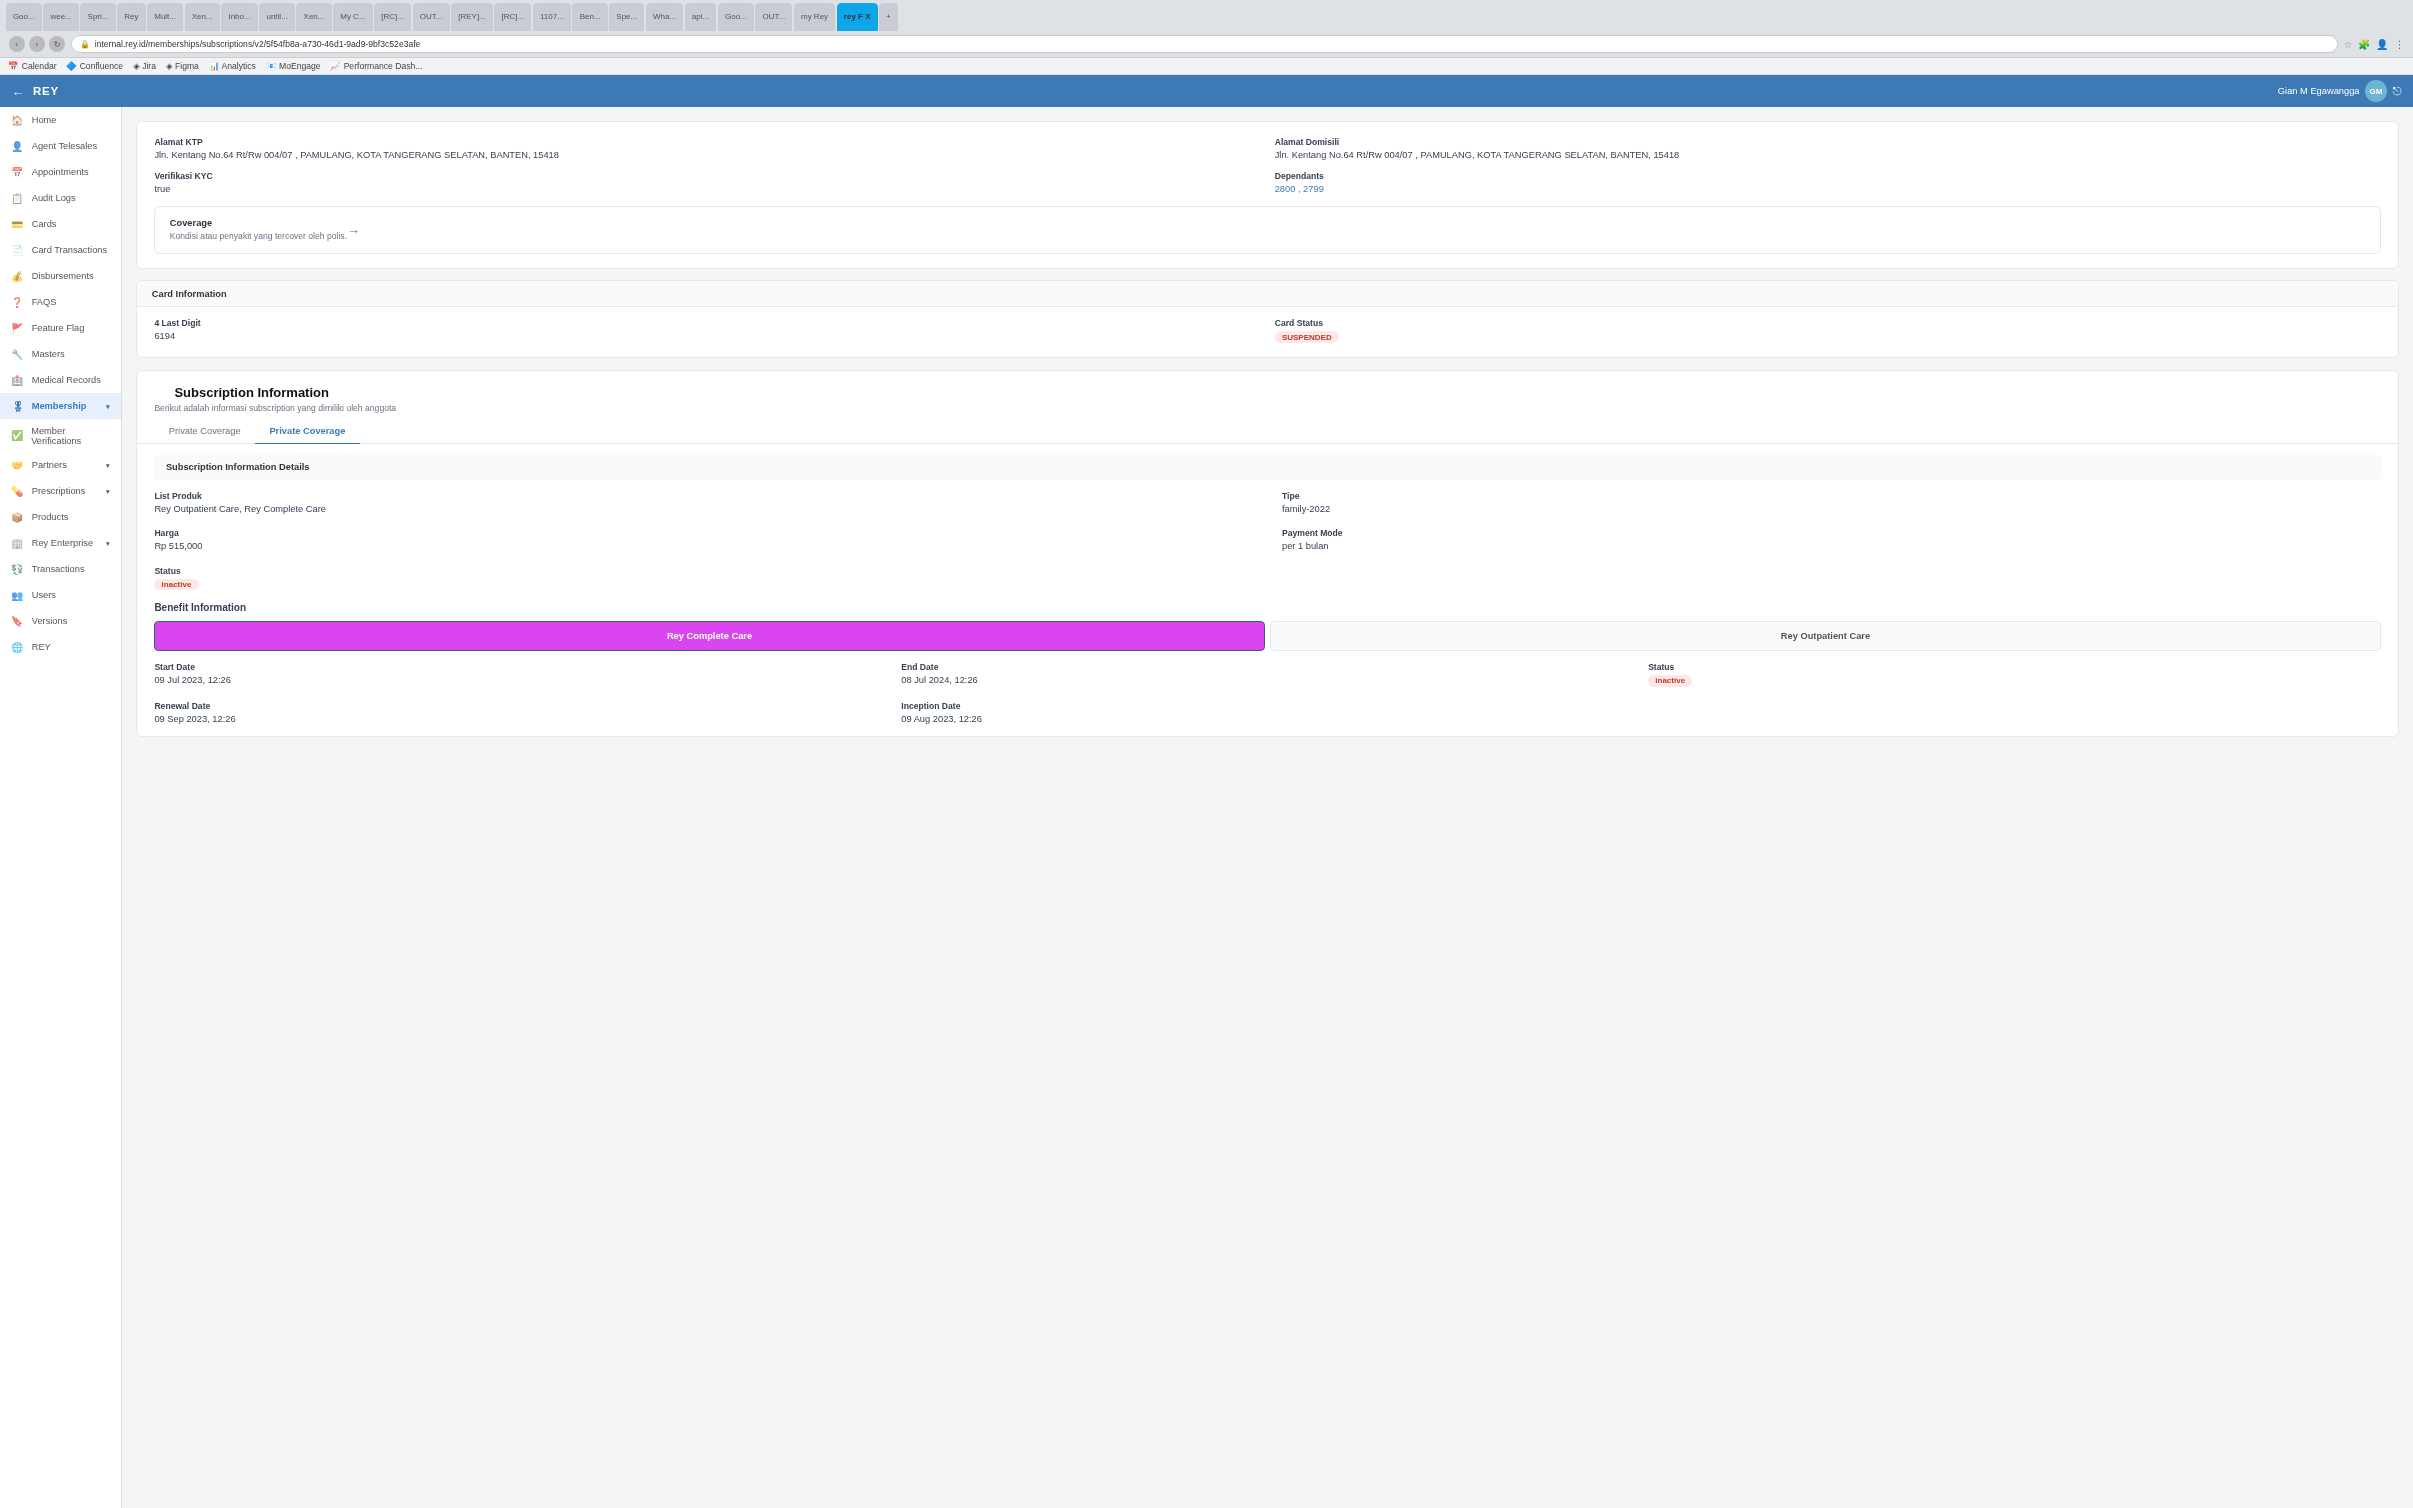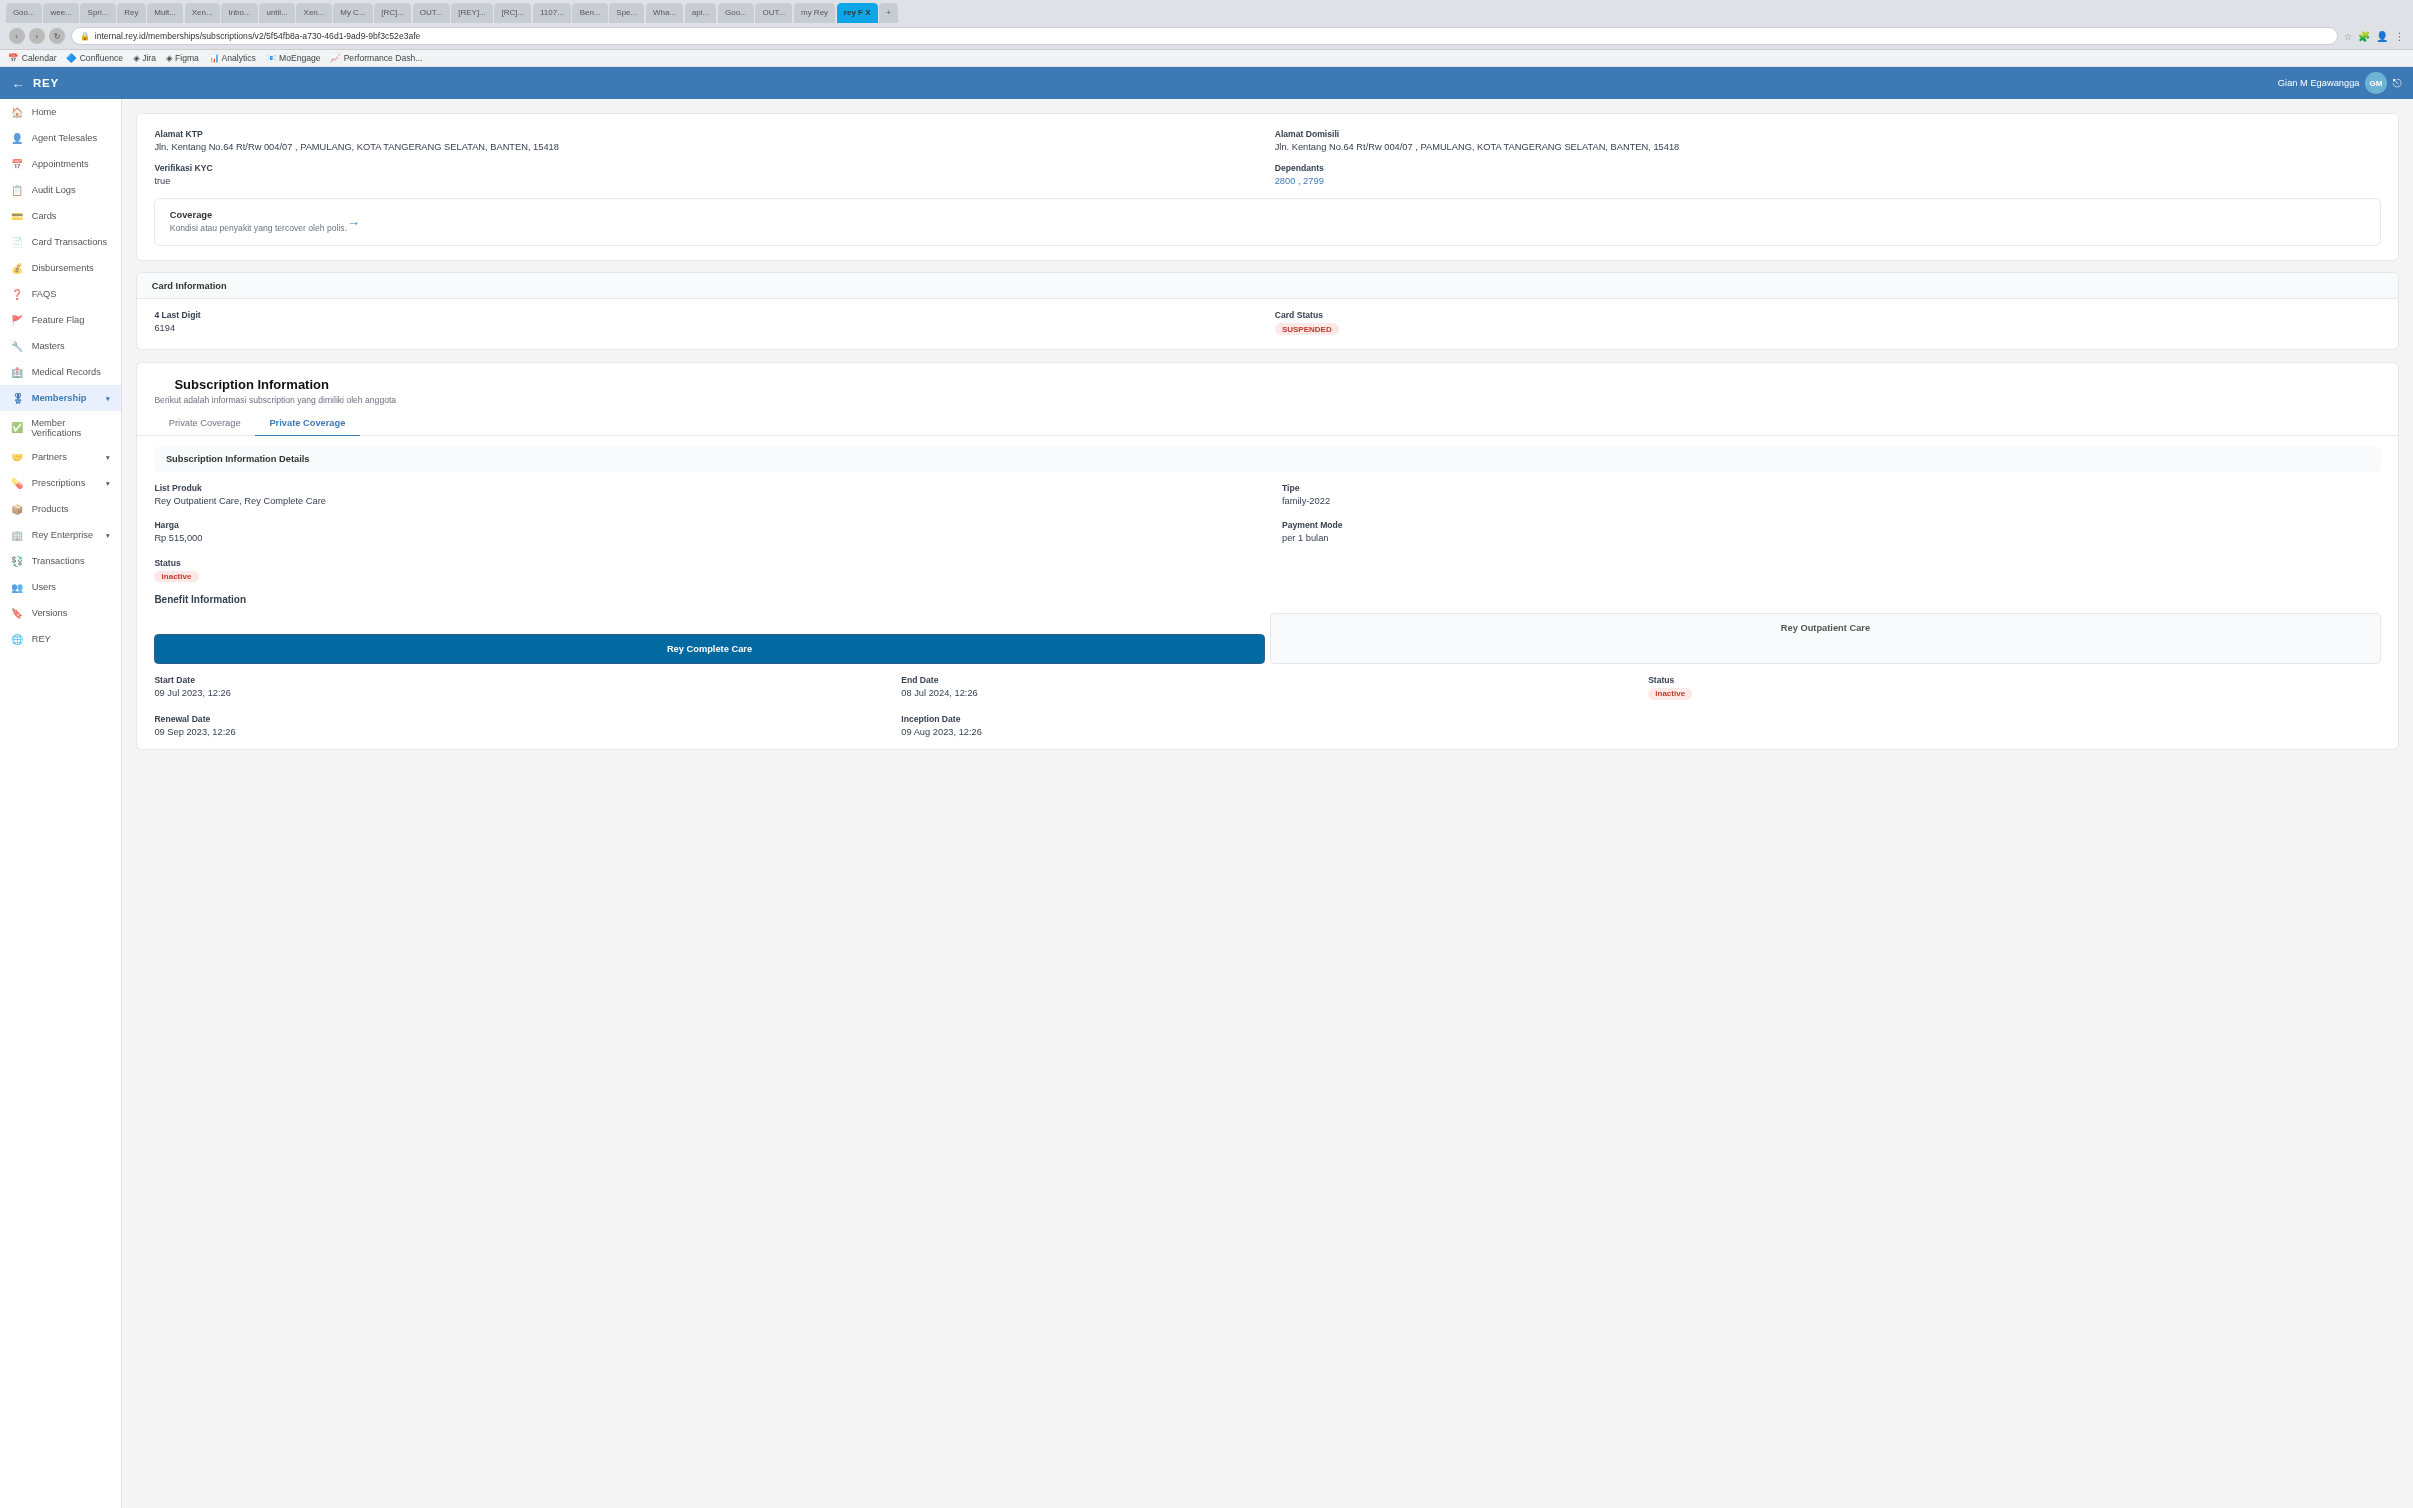--- a/index.html
+++ b/index.html
@@ -31,21 +31,21 @@
       background: #c8cdd4;
       padding: 3.6px 7.2px;
       border-radius: 4.3px 4.3px 0 0;
       font-size: 8px;
       color: #555;
       cursor: pointer;
       white-space: nowrap;
       max-width: 72px;
       overflow: hidden;
       text-overflow: ellipsis;
-      height: 20px;
+      height: 28px;
       display: flex;
       align-items: center;
     }
     .tab.active { background: #0ea5e9; color: #333; font-weight: 700; }
 
     
     .bookmark-bar {
       background: #f1f3f4;
       padding: 2.9px 8.6px;
       display: flex;
@@ -205,21 +205,21 @@
       padding: 8.6px 11.5px;
       text-align: center;
       font-size: 9.3px;
       font-weight: 600;
       border-radius: 4.3px;
       cursor: pointer;
       border: 0.7px solid #e5e7eb;
       background: #f9fafb;
       color: #555;
     }
-    .benefit-tab.active { background: #0369a1; color: white; border-color: #2d5f8a; margin-top: 21px; }
+    .benefit-tab.active { background: #d946ef; color: white; border-color: #2d5f8a; }
 
     
     .dates-grid { display: grid; grid-template-columns: 1fr 1fr 1fr; gap: 14.4px; }
     .date-field-label { font-size: 8.6px; font-weight: 600; color: #374151; margin-bottom: 2.9px; }
     .date-field-value { font-size: 9.3px; color: #374151; }
 
     
     ::-webkit-scrollbar { width: 4.3px; }
     ::-webkit-scrollbar-track { background: #f1f1f1; }
     ::-webkit-scrollbar-thumb { background: #ccc; border-radius: 2.2px; }

